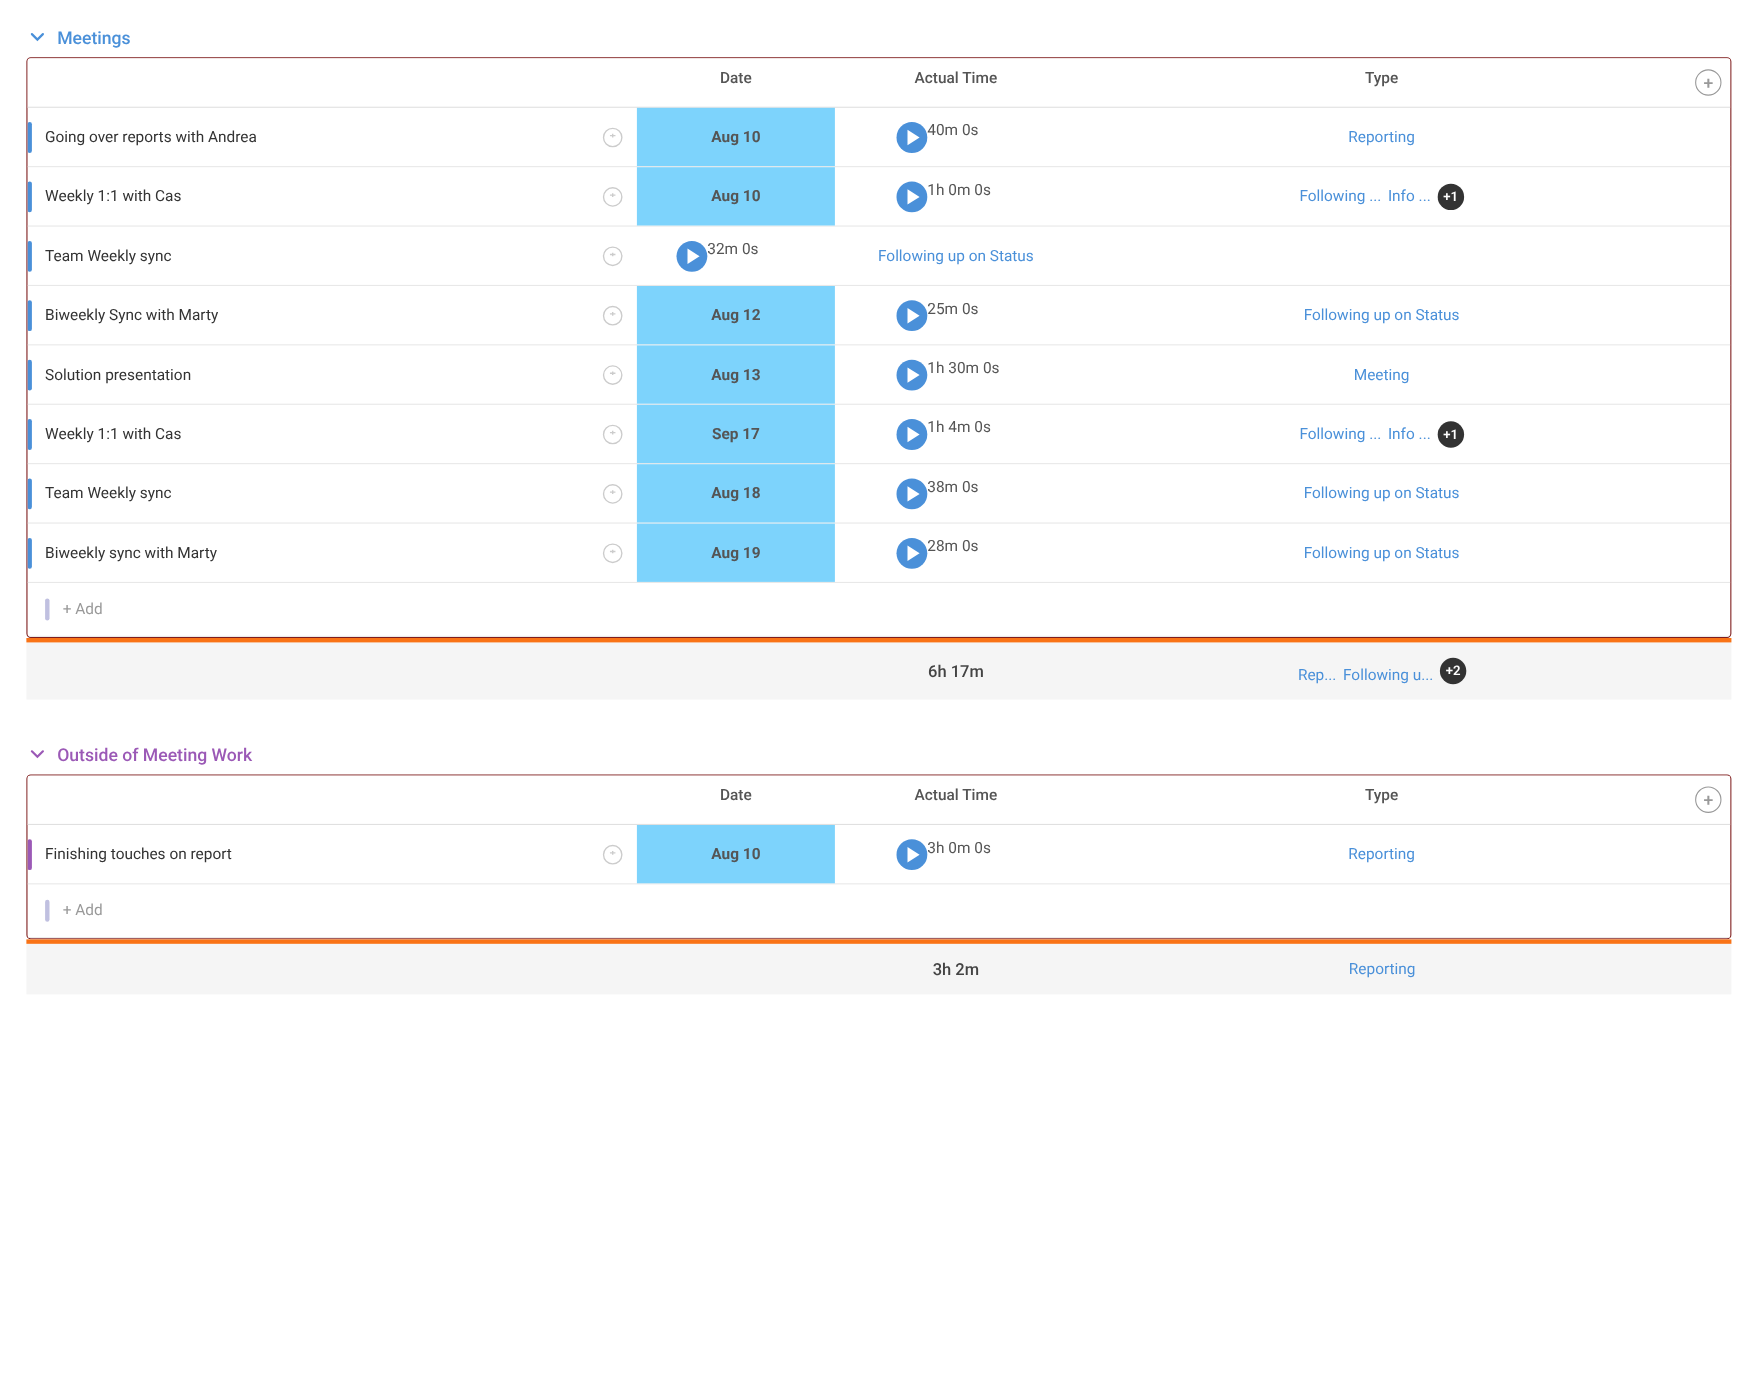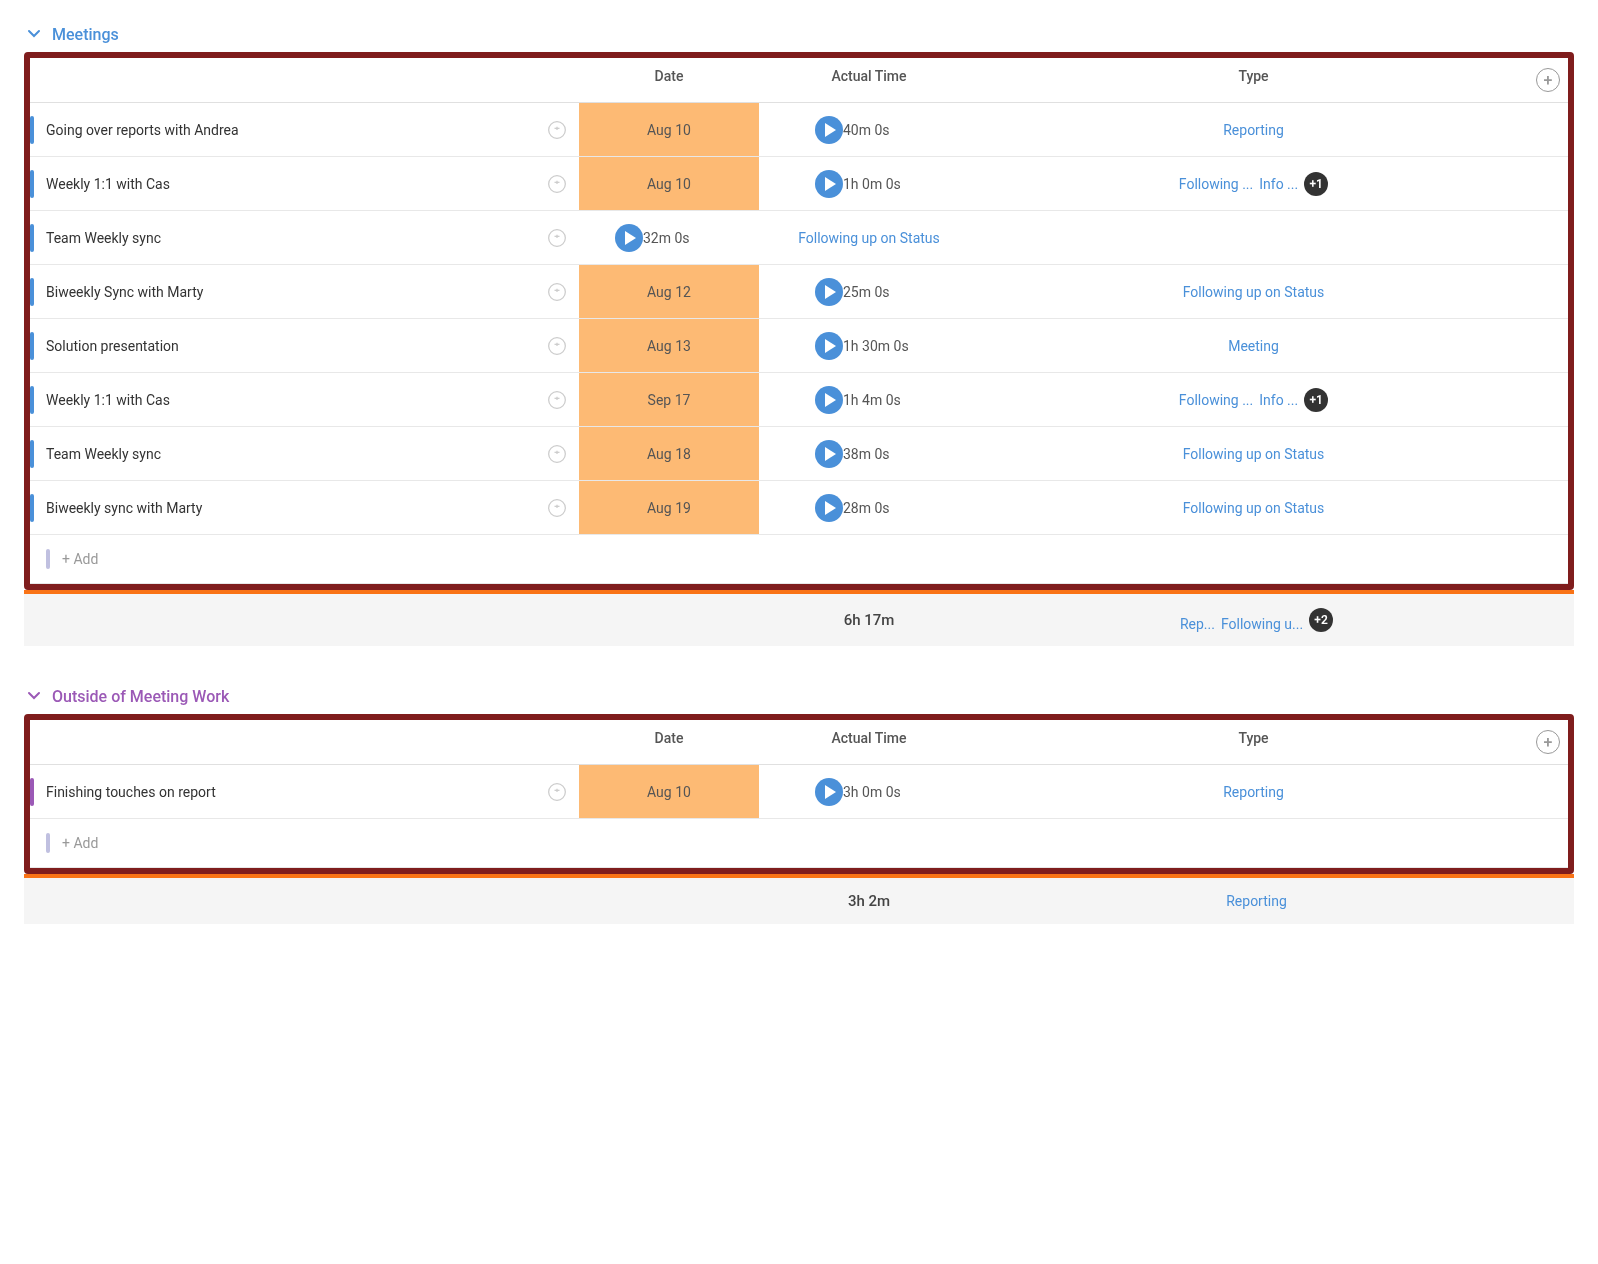--- a/index.html
+++ b/index.html
@@ -34,21 +34,21 @@
       height: 20px;
       display: inline-flex;
       align-items: center;
       justify-content: center;
     }
 
     .chevron-meetings { color: #4a90d9; }
     .chevron-outside { color: #9b59b6; }
 
     .table-wrapper {
-      border: 6px solid #7f1d1d;
+      border: 1px solid #7f1d1d;
       border-radius: 4px;
       overflow: hidden;
     }
 
     .table-header {
       display: grid;
       grid-template-columns: 1fr 180px 220px 1fr 40px;
       background: #fff;
       border-bottom: 1px solid #e0e0e0;
       padding: 10px 0;
@@ -130,34 +130,35 @@
       margin-left: 8px;
       flex-shrink: 0;
     }
 
     .comment-icon svg {
       width: 20px;
       height: 20px;
     }
 
     .date-cell {
-      background: #fdba74;
+      background: #7dd3fc;
       text-align: center;
       font-size: 14px;
       color: #555;
       padding: 16px 8px;
       align-self: stretch;
       display: flex;
       align-items: center;
       justify-content: center;
+      font-weight: bold;
     }
 
     .time-cell {
       display: flex;
-      align-items: center;
+      align-items: flex-start;
       justify-content: center;
       padding: 10px 8px;
     }
 
     .play-btn {
       width: 28px;
       height: 28px;
       background: #4a90d9;
       border-radius: 50%;
       display: flex;

